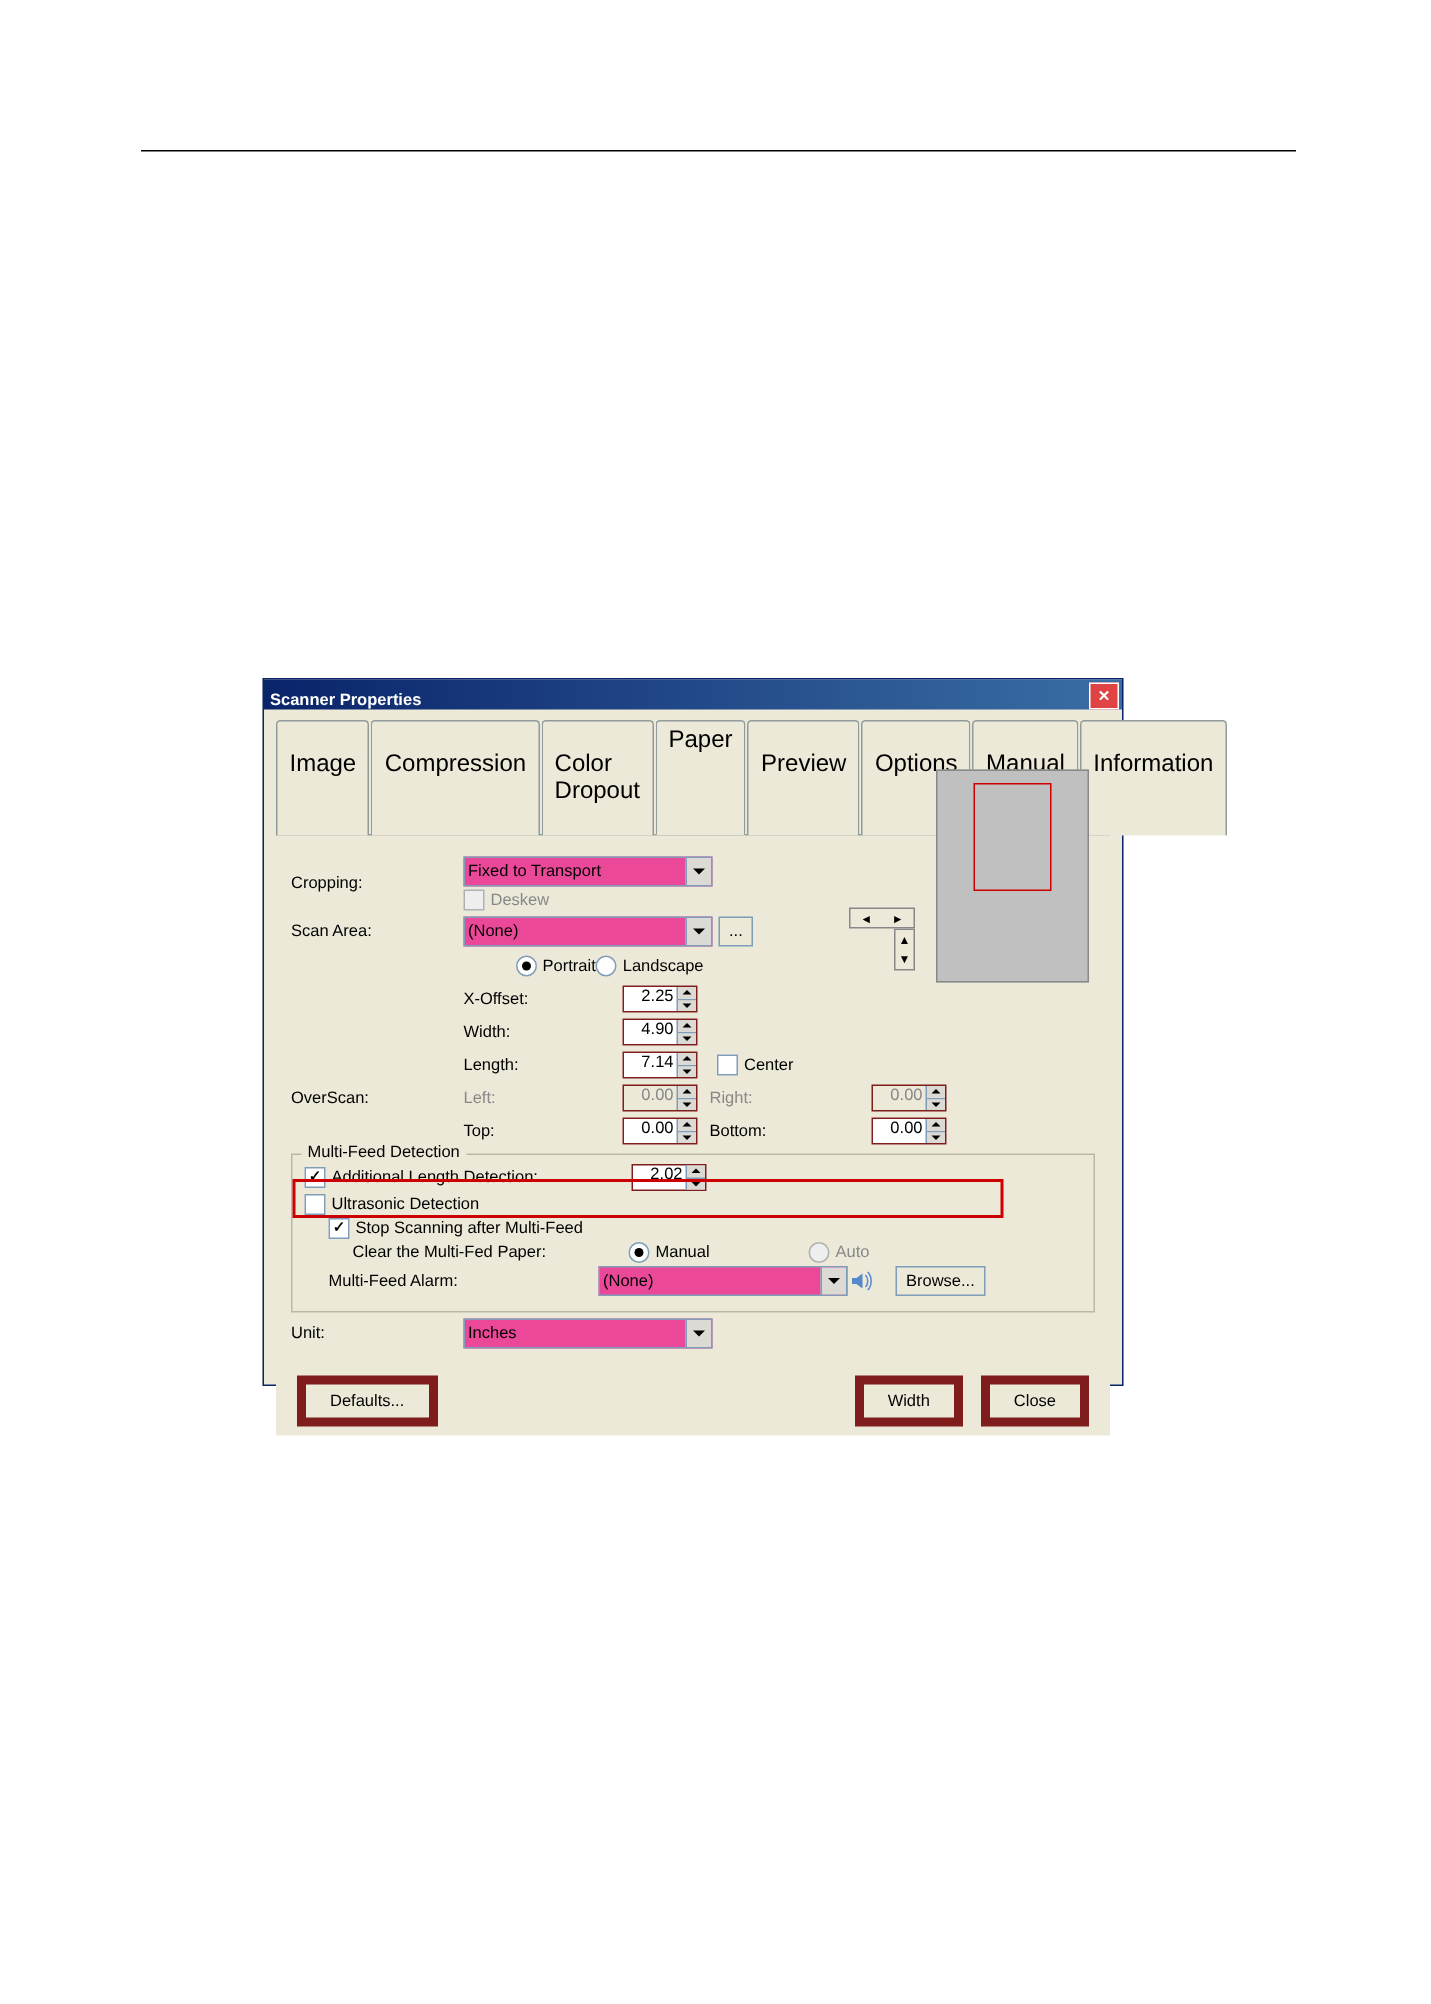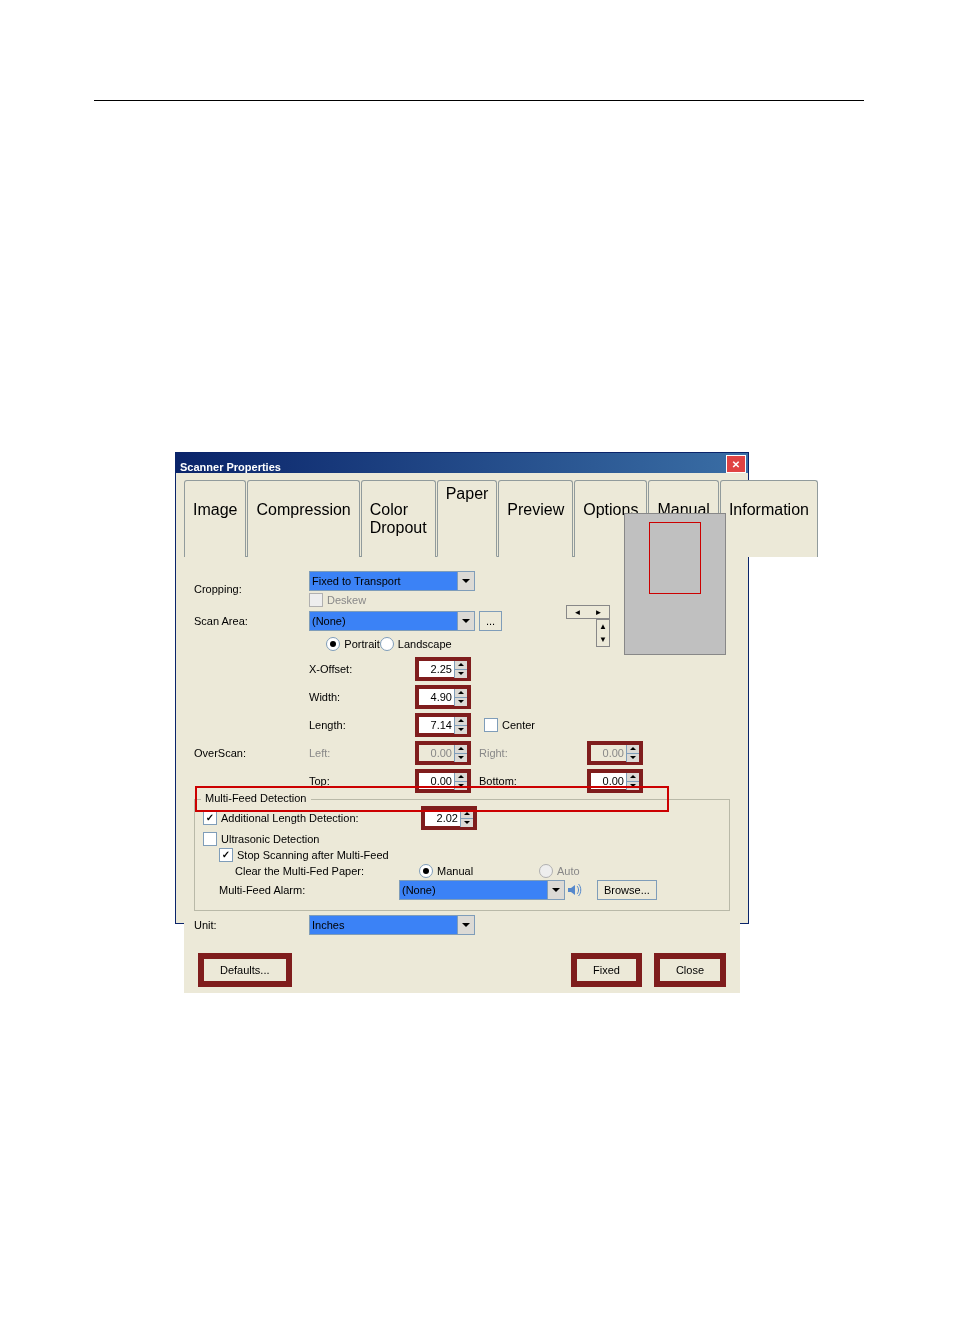--- a/index.html
+++ b/index.html
@@ -12,31 +12,31 @@
 .close-btn{width:18px;height:16px;background:#e04343;border:1px solid #fff;color:#fff;display:flex;align-items:center;justify-content:center;font-size:10px;font-weight:bold}
 .client{padding:6px 8px 8px 8px}
 .tabs{display:flex;border-bottom:1px solid #919b9c;margin-bottom:8px}
 .tab{padding:20px 8px;border:1px solid #919b9c;border-bottom:none;margin-right:1px;background:#ece9d8;position:relative;top:1px;border-top-left-radius:3px;border-top-right-radius:3px;font-size:16px}
 .tab.active{background:#ece9d8;border-bottom:1px solid #ece9d8;top:1px;padding-top:4px}
 .panel{background:#ece9d8;padding:6px 10px}
 
 .row{display:flex;align-items:center;margin-bottom:4px;min-height:18px}
 .lbl{width:115px}
 .ctl-col{display:flex;flex-direction:column;gap:2px}
-.dd{display:inline-flex;align-items:center;background:#3b82f6;border:1px solid #7f9db9;height:18px;min-width:160px;padding:0 2px;position:relative}
+.dd{display:inline-flex;align-items:center;background:#ec4899;border:1px solid #7f9db9;height:18px;min-width:160px;padding:0 2px;position:relative}
 .dd .arrow{position:absolute;right:0;top:0;bottom:0;width:16px;background:#dcdad5;display:flex;align-items:center;justify-content:center;border-left:1px solid #7f9db9}
 .dd .arrow:after{content:"";border-left:4px solid transparent;border-right:4px solid transparent;border-top:4px solid #000}
 .chk{width:12px;height:12px;border:1px solid #7f9db9;background:#fff;display:inline-flex;align-items:center;justify-content:center;margin-right:4px;font-size:9px}
 .chk.checked:before{content:"✓";color:#000;font-weight:bold;font-size:10px;line-height:10px}
 .chk.disabled{background:#eee;border-color:#b0b0b0}
 .radio{width:12px;height:12px;border:1px solid #7f9db9;border-radius:50%;background:#fff;display:inline-flex;align-items:center;justify-content:center;margin-right:4px}
 .radio.sel:before{content:"";width:6px;height:6px;background:#000;border-radius:50%}
 .radio.disabled{background:#eee;border-color:#b0b0b0}
 .gray-txt{color:#888}
-.spin{display:inline-flex;align-items:center;background:#fff;border:4px solid #7f1d1d;height:16px;width:48px;position:relative}
+.spin{display:inline-flex;background:#fff;border:1px solid #7f1d1d;height:16px;width:48px;position:relative}
 .spin span{flex:1;text-align:right;padding-right:2px}
 .spin .btns{display:flex;flex-direction:column;width:12px;border-left:1px solid #7f9db9}
 .spin .btns div{height:8px;background:#dcdad5;display:flex;align-items:center;justify-content:center}
 .spin .btns div:first-child{border-bottom:1px solid #7f9db9}
 .spin .btns div:after{content:"";border-left:3px solid transparent;border-right:3px solid transparent}
 .spin .btns div:first-child:after{border-bottom:3px solid #000}
 .spin .btns div:last-child:after{border-top:3px solid #000}
 .spin.disabled{background:#ece9d8}
 .spin.disabled span{color:#888}
 .small-btn{border:1px solid #7f9db9;background:#ece9d8;height:18px;padding:0 6px;display:inline-flex;align-items:center;margin-left:4px;font-size:11px}
@@ -105,21 +105,21 @@
           <div class="lbl">Scan Area:</div>
           <div class="dd" style="width:160px">
             <span>(None)</span>
               <div class="arrow"></div>
           </div>
           <div class="small-btn">...</div>
         </div>
 
         <div class="row">
           <div class="lbl"></div>
-          <div class="sub-row" style="width:160px;justify-content:center">
+          <div class="sub-row" style="width:160px;justify-content:flex-end">
             <span class="sub-row">
                 <span class="radio sel"></span>
                 <span>Portrait</span>
               </span>
             <span class="sub-row">
                 <span class="radio"></span>
                 <span>Landscape</span>
               </span>
           </div>
         </div>
@@ -271,21 +271,21 @@
           <div class="lbl">Unit:</div>
           <div class="dd" style="width:160px">
             <span>Inches</span>
               <div class="arrow"></div>
           </div>
         </div>
 
         <div class="bottom-bar">
           <div class="btn">Defaults...</div>
           <div style="display:flex;gap:12px">
-            <div class="btn">Fixed</div>
+            <div class="btn">Width</div>
             <div class="btn">Close</div>
           </div>
         </div>
 
       </div>
     </div>
   </div>
 
   <div class="redbox"></div>
 </div>

